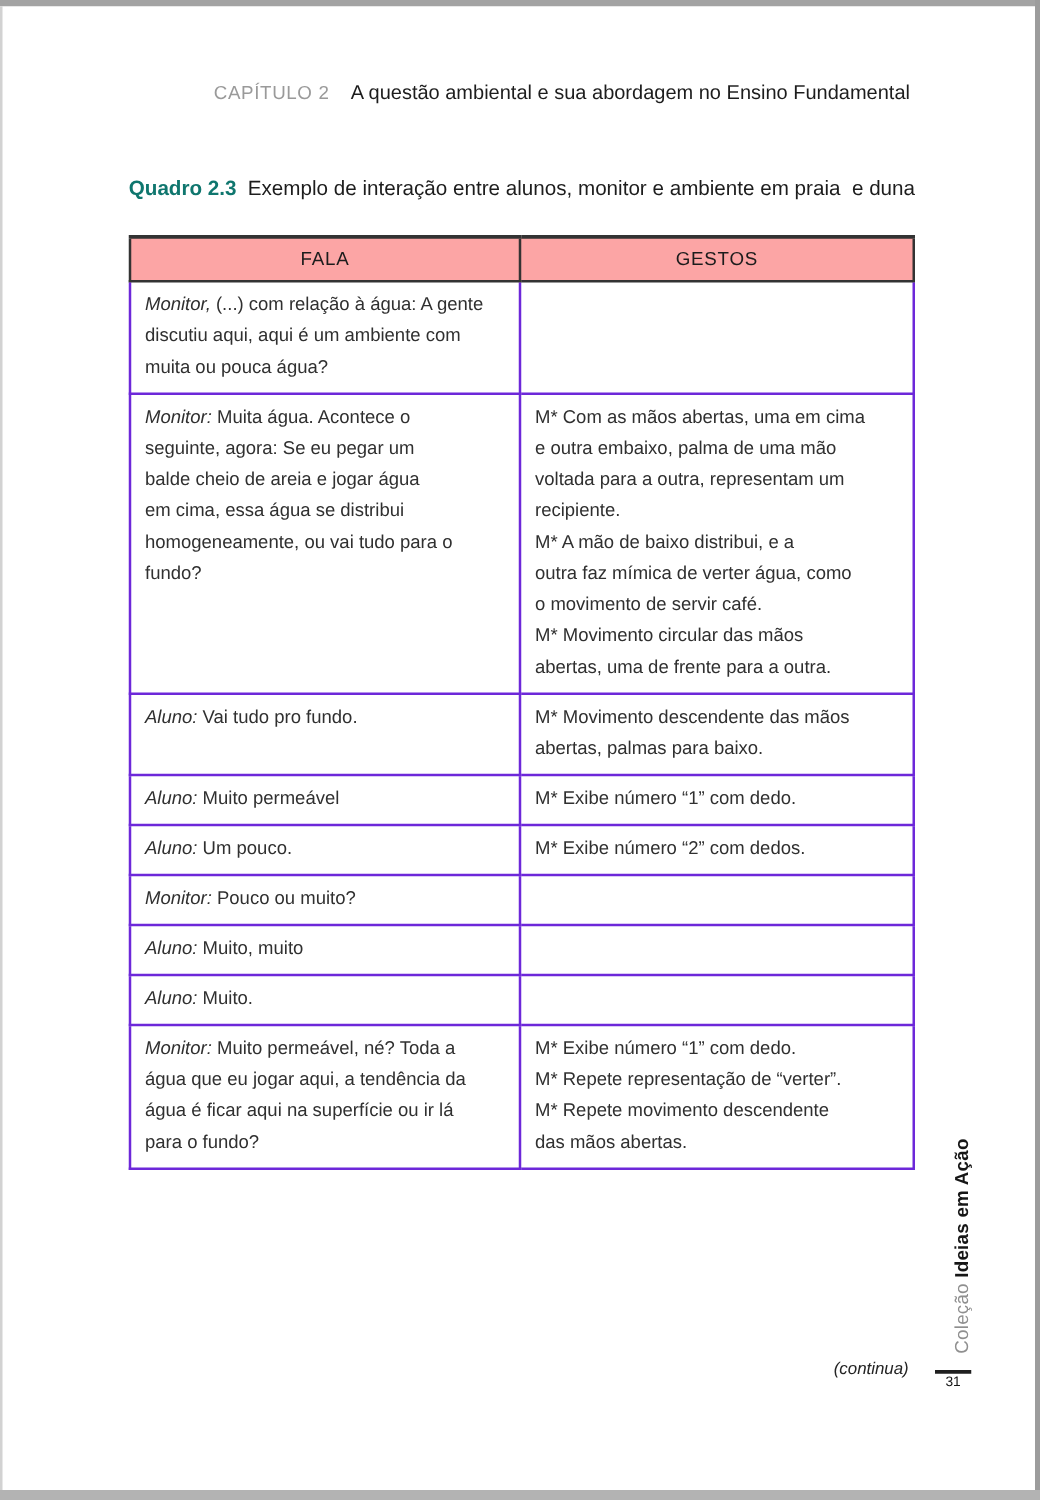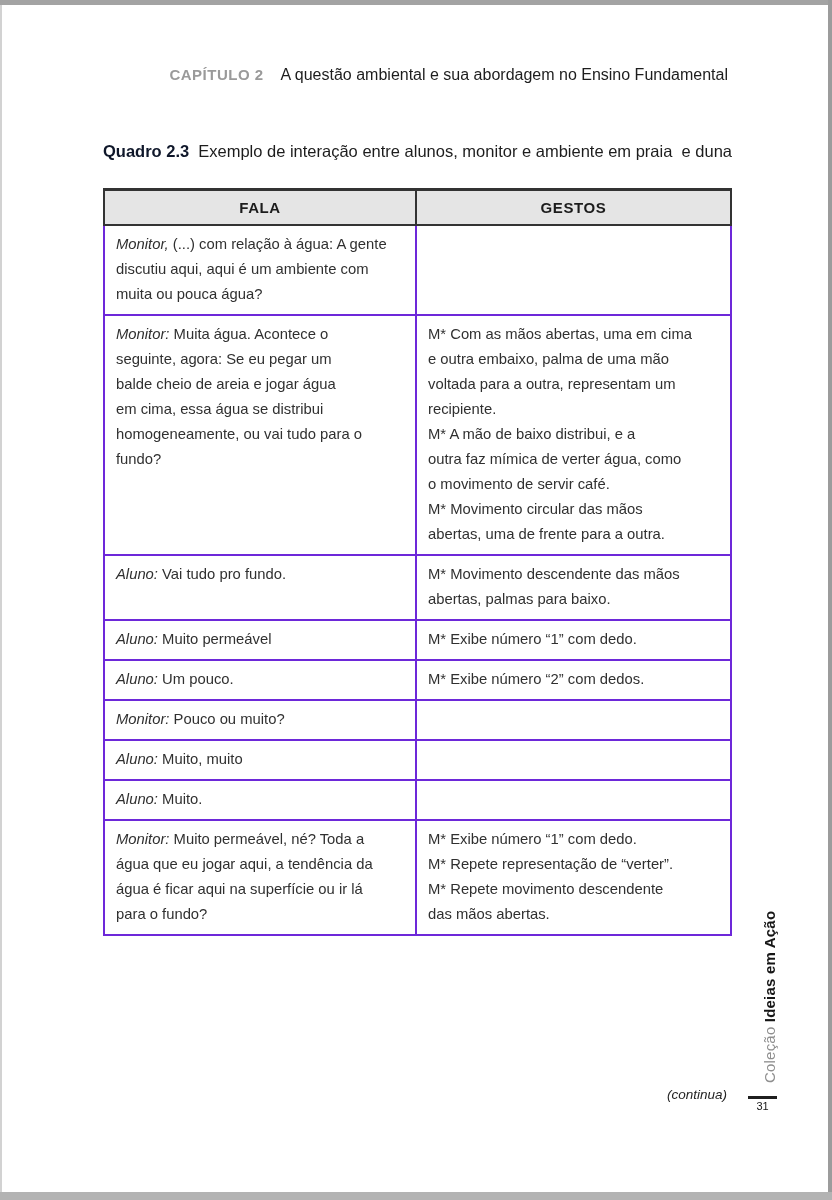--- a/index.html
+++ b/index.html
@@ -14,39 +14,39 @@
   .edge-bottom { position:absolute; left:0; top:1192px; width:832px; height:8px; background:#b3b3b3; }
   .edge-right  { position:absolute; left:828px; top:0; width:4px; height:1200px; background:#9c9c9c; }
   .edge-left   { position:absolute; left:0; top:5px; width:2px; height:1195px; background:#d2d2d2; }
 
   
   .chapter-line {
     position:absolute; top:66px; right:104px;
     white-space:nowrap; font-size:16px; color:#1d1d1d;
   }
   .chapter-label {
-    font-weight:bold; color:#9a9a9a; font-size:15px;
+    font-weight:normal; color:#9a9a9a; font-size:15px;
     letter-spacing:0.5px; margin-right:17px;margin-top:24px;
   }
 
   
   .caption {
     position:absolute; top:142px; left:103px; width:640px;
     font-size:16.5px; color:#1d1d1d; white-space:pre-wrap;
   }
-  .caption-label { font-weight:bold; color:#0f172a; margin-right:9px; }
+  .caption-label { font-weight:bold; color:#0f766e; margin-right:9px; }
 
   
   table.dialogue {
     position:absolute; left:103px; top:188px; width:627px;
     border-collapse:collapse; table-layout:fixed;
   }
   table.dialogue th {
-    background:#e5e5e5; border:2px solid #333; border-top:3px solid #333;
-    height:35px; font-size:15px; font-weight:bold; letter-spacing:0.6px;
+    background:#fca5a5; border:2px solid #333; border-top:3px solid #333;
+    height:35px; font-size:15px; font-weight:normal; letter-spacing:0.6px;
     color:#1c1c1c; text-align:center; vertical-align:middle;
   }
   table.dialogue td {
     border:2px solid #6d28d9; vertical-align:top;
     padding:6px 8px 7px 11px;
     font-size:14.8px; line-height:25px; color:#303030;
   }
   .fala-line { white-space:pre-line; }
   .speaker { font-style:italic; }
   .gesture { white-space:pre-line; }

